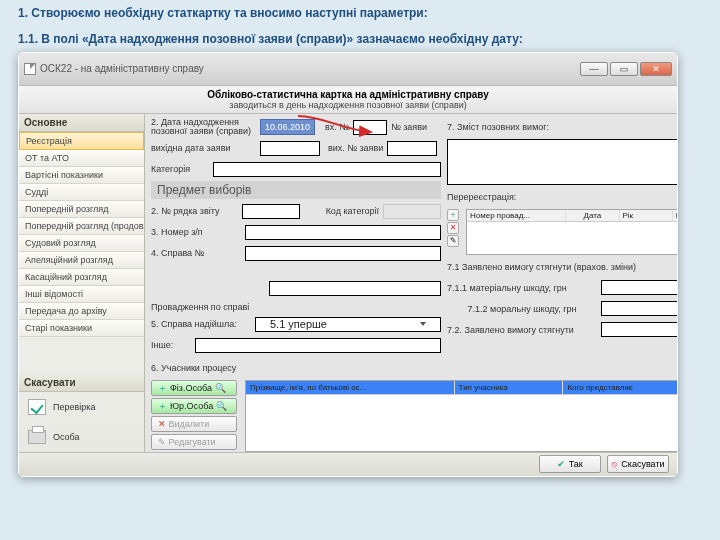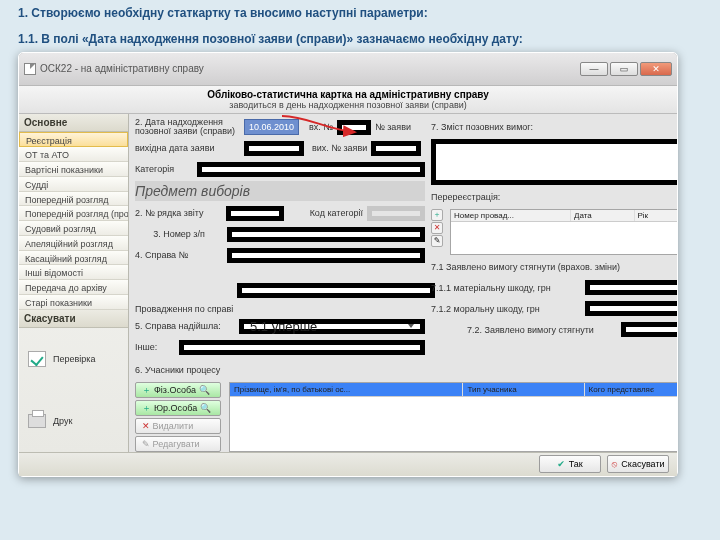--- a/index.html
+++ b/index.html
@@ -28,54 +28,54 @@
 
   .apptitle {
     height: 28px; background: linear-gradient(#f5f5f5,#e4e4e4);
     border-bottom: 1px solid #bbb; text-align: center; font-size: 10px;
     display: flex; flex-direction: column; justify-content: center;
   }
   .apptitle .atitle { font-weight: bold; font-size: 10px; }
   .apptitle .asub { font-size: 9px; color: #444; }
 
   .body { flex: 1; display: flex; overflow: hidden; }
-  .sidebar { width: 110px; background: linear-gradient(#f6f6f3,#e9e9e4); border-right: 1px solid #b9b9b0; display:flex; flex-direction:column; }
+  .sidebar { width: 126px; background: linear-gradient(#f6f6f3,#e9e9e4); border-right: 1px solid #b9b9b0; display:flex; flex-direction:column; }
   .navhead {
     font-size: 10px; font-weight: bold; color: #3a3a30; padding: 3px 5px;
     background: linear-gradient(#ecebe3,#dcdacd); border-bottom:1px solid #c0bfb3;
   }
   .navitem {
     font-size: 9px; color: #444; padding: 3px 6px;
     background: linear-gradient(#fdfdf9,#edecE5); border-bottom:1px solid #d6d5cb;
     cursor: pointer; white-space: nowrap; overflow:hidden;
   }
   .navitem.active { background: linear-gradient(#fff3d8,#fbdf9a); border:1px solid #e3bc4c; }
-  .tool { display:flex; align-items:center; gap:4px; font-size:9px; color:#333; padding: 20px 6px; }
+  .tool { display:flex; align-items:center; gap:4px; font-size:9px; color:#333; padding: 4px 6px; }
   .tool-icon { width:24px; height:22px; display:flex; align-items:center; justify-content:center; }
 
   .main { flex:1; background: #e5e5e5; font-size: 10px; color:#222; padding: 4px 6px 0 6px; position:relative; display:flex; flex-direction:column; }
   .row { display:flex; align-items:center; gap:4px; margin-bottom: 3px; min-height: 18px; }
   .lbl { font-size: 9px; color: #333; white-space: nowrap; }
   .fld {
-    height: 15px; background:#fff; border:5px solid #000000; font-size:13px; padding: 1px 6px;
+    height: 15px; background:#fff; border:1px solid #000000; font-size:11px; padding: 1px 14px;
   }
   .gray { background:#e5e5e5; border-color:#c7c7c7; }
   .datebox {
     height:16px; background:#6e8fcf; color:#fff; font-size:9px; padding:0 4px; display:flex; align-items:center;
     border:1px solid #4a6aa9;
   }
   .col { display:flex; flex-direction:column; }
   .leftpane { width: 290px; }
   .rightpane { flex:1; margin-left: 6px; }
   .columns { display:flex; }
   .minitbl { background:#fff; border:1px solid #a6a6a6; height: 46px; font-size:8px; }
   .minitbl-h { display:flex; background:#f1f1f1; border-bottom:1px solid #ccc; }
   .minitbl-h div { padding:1px 3px; border-right:1px solid #ddd; }
   .badge { font-size:8px; color:#666; }
-  .middleLbl { background:#d3d3d3; font-size:14px; padding:2px 0; color:#555;font-style:italic; }
+  .middleLbl { background:#d3d3d3; font-size:12px; padding:2px 6px; color:#555; }
   .btnsmall {
     height:16px; font-size:9px; background:linear-gradient(#fcfcfc,#e8e8e8);
     border:1px solid #a0a0a0; border-radius:2px; padding: 0 6px; display:flex; align-items:center; gap:3px;
   }
   .btnsmall.green { background:linear-gradient(#dfffdf,#a9e7a4); }
   .btnsmall.disabled { color:#9c9c9c; }
   .bigtable { flex:1; background:#fff; border:1px solid #a6a6a6; font-size:8px; margin-left:4px; }
   .bigtable-h { display:flex; background:#3b82f6; border-bottom:1px solid #ccc; }
   .bigtable-h div { padding:2px 4px; border-right:1px solid #ddd; }
   .footer {
@@ -144,21 +144,21 @@
         <div class="tool">
           <span class="tool-icon">
               <span class="checkicon"></span>
             </span>
           <span>Перевірка</span>
         </div>
         <div class="tool">
           <span class="tool-icon">
               <span class="printicon"></span>
             </span>
-          <span>Друк</span>
+          <span>Особа</span>
         </div>
       </div>
 
       <div class="main">
 
         <div class="callout">
           <svg width="90" height="40">
             <defs>
                 <marker id="ah" markerWidth="8" markerHeight="8" refX="6" refY="3" orient="auto">
               <path d="M0,0 L7,3 L0,6 Z" fill="#d62828"></path>
@@ -191,21 +191,21 @@
             <div class="row">
               <div class="middleLbl" style="flex:1;">Предмет виборів</div>
             </div>
             <div class="row">
               <span class="lbl" style="width:90px;">2. № рядка звіту</span>
               <input class="fld" style="width: 58px;">
               <span class="lbl" style="margin-left:22px;">Код категорії</span>
               <input class="fld gray" style="width: 58px;">
             </div>
             <div class="row">
-              <span class="lbl" style="width:90px;text-align:center;">3. Номер з/п</span>
+              <span class="lbl" style="width:90px;">3. Номер з/п</span>
               <input class="fld" style="flex: 1 1 0%;">
             </div>
             <div class="row">
               <span class="lbl" style="width:90px;">4. Справа №</span>
               <input class="fld" style="flex: 1 1 0%;">
             </div>
             <div class="row">
               <span class="lbl" style="width:120px;margin-top:37px;">Провадження по справі</span>
               <input class="fld" style="flex: 1 1 0%;">
             </div>
@@ -235,39 +235,39 @@
             </div>
             <div class="row" style="align-items:flex-start;">
               <div class="acticons">
                 <div class="sq" style="color:#2a8;">＋</div>
                 <div class="sq" style="color:#c33;">✕</div>
                 <div class="sq">✎</div>
               </div>
               <div class="minitbl" style="flex:1; margin-left:3px;">
                 <div class="minitbl-h">
                   <div style="flex:2;">Номер провад...</div>
-                  <div style="flex:1;">Дата</div>
+                  <div style="flex:1;text-align:center;">Дата</div>
                   <div style="flex:1;">Рік</div>
                   <div style="flex:2;">Причина</div>
                 </div>
               </div>
             </div>
             <div class="row">
                 <span class="lbl">7.1 Заявлено вимогу стягнути (врахов. зміни)</span>
               </div>
             <div class="row">
                 <span class="lbl" style="width:150px;">7.1.1 матеріальну шкоду, грн</span>
                 <input class="fld" style="flex: 1 1 0%;">
               </div>
             <div class="row">
-                <span class="lbl" style="width:150px;">7.1.2 моральну шкоду, грн</span>
+                <span class="lbl" style="width:150px;text-align:center;">7.1.2 моральну шкоду, грн</span>
                 <input class="fld" style="flex: 1 1 0%;">
               </div>
             <div class="row">
-                <span class="lbl" style="width:150px;margin-left:36px;">7.2. Заявлено вимогу стягнути</span>
+                <span class="lbl" style="width:150px;">7.2. Заявлено вимогу стягнути</span>
                 <input class="fld" style="flex: 1 1 0%;">
               </div>
           </div>
         </div>
 
         <div class="row" style="justify-content:space-between; margin-top:2px;">
           <span class="lbl">6. Учасники процесу</span>
           <span class="badge">Значень: 0</span>
         </div>
         <div style="display:flex; flex:1; min-height:50px; gap:4px;">

